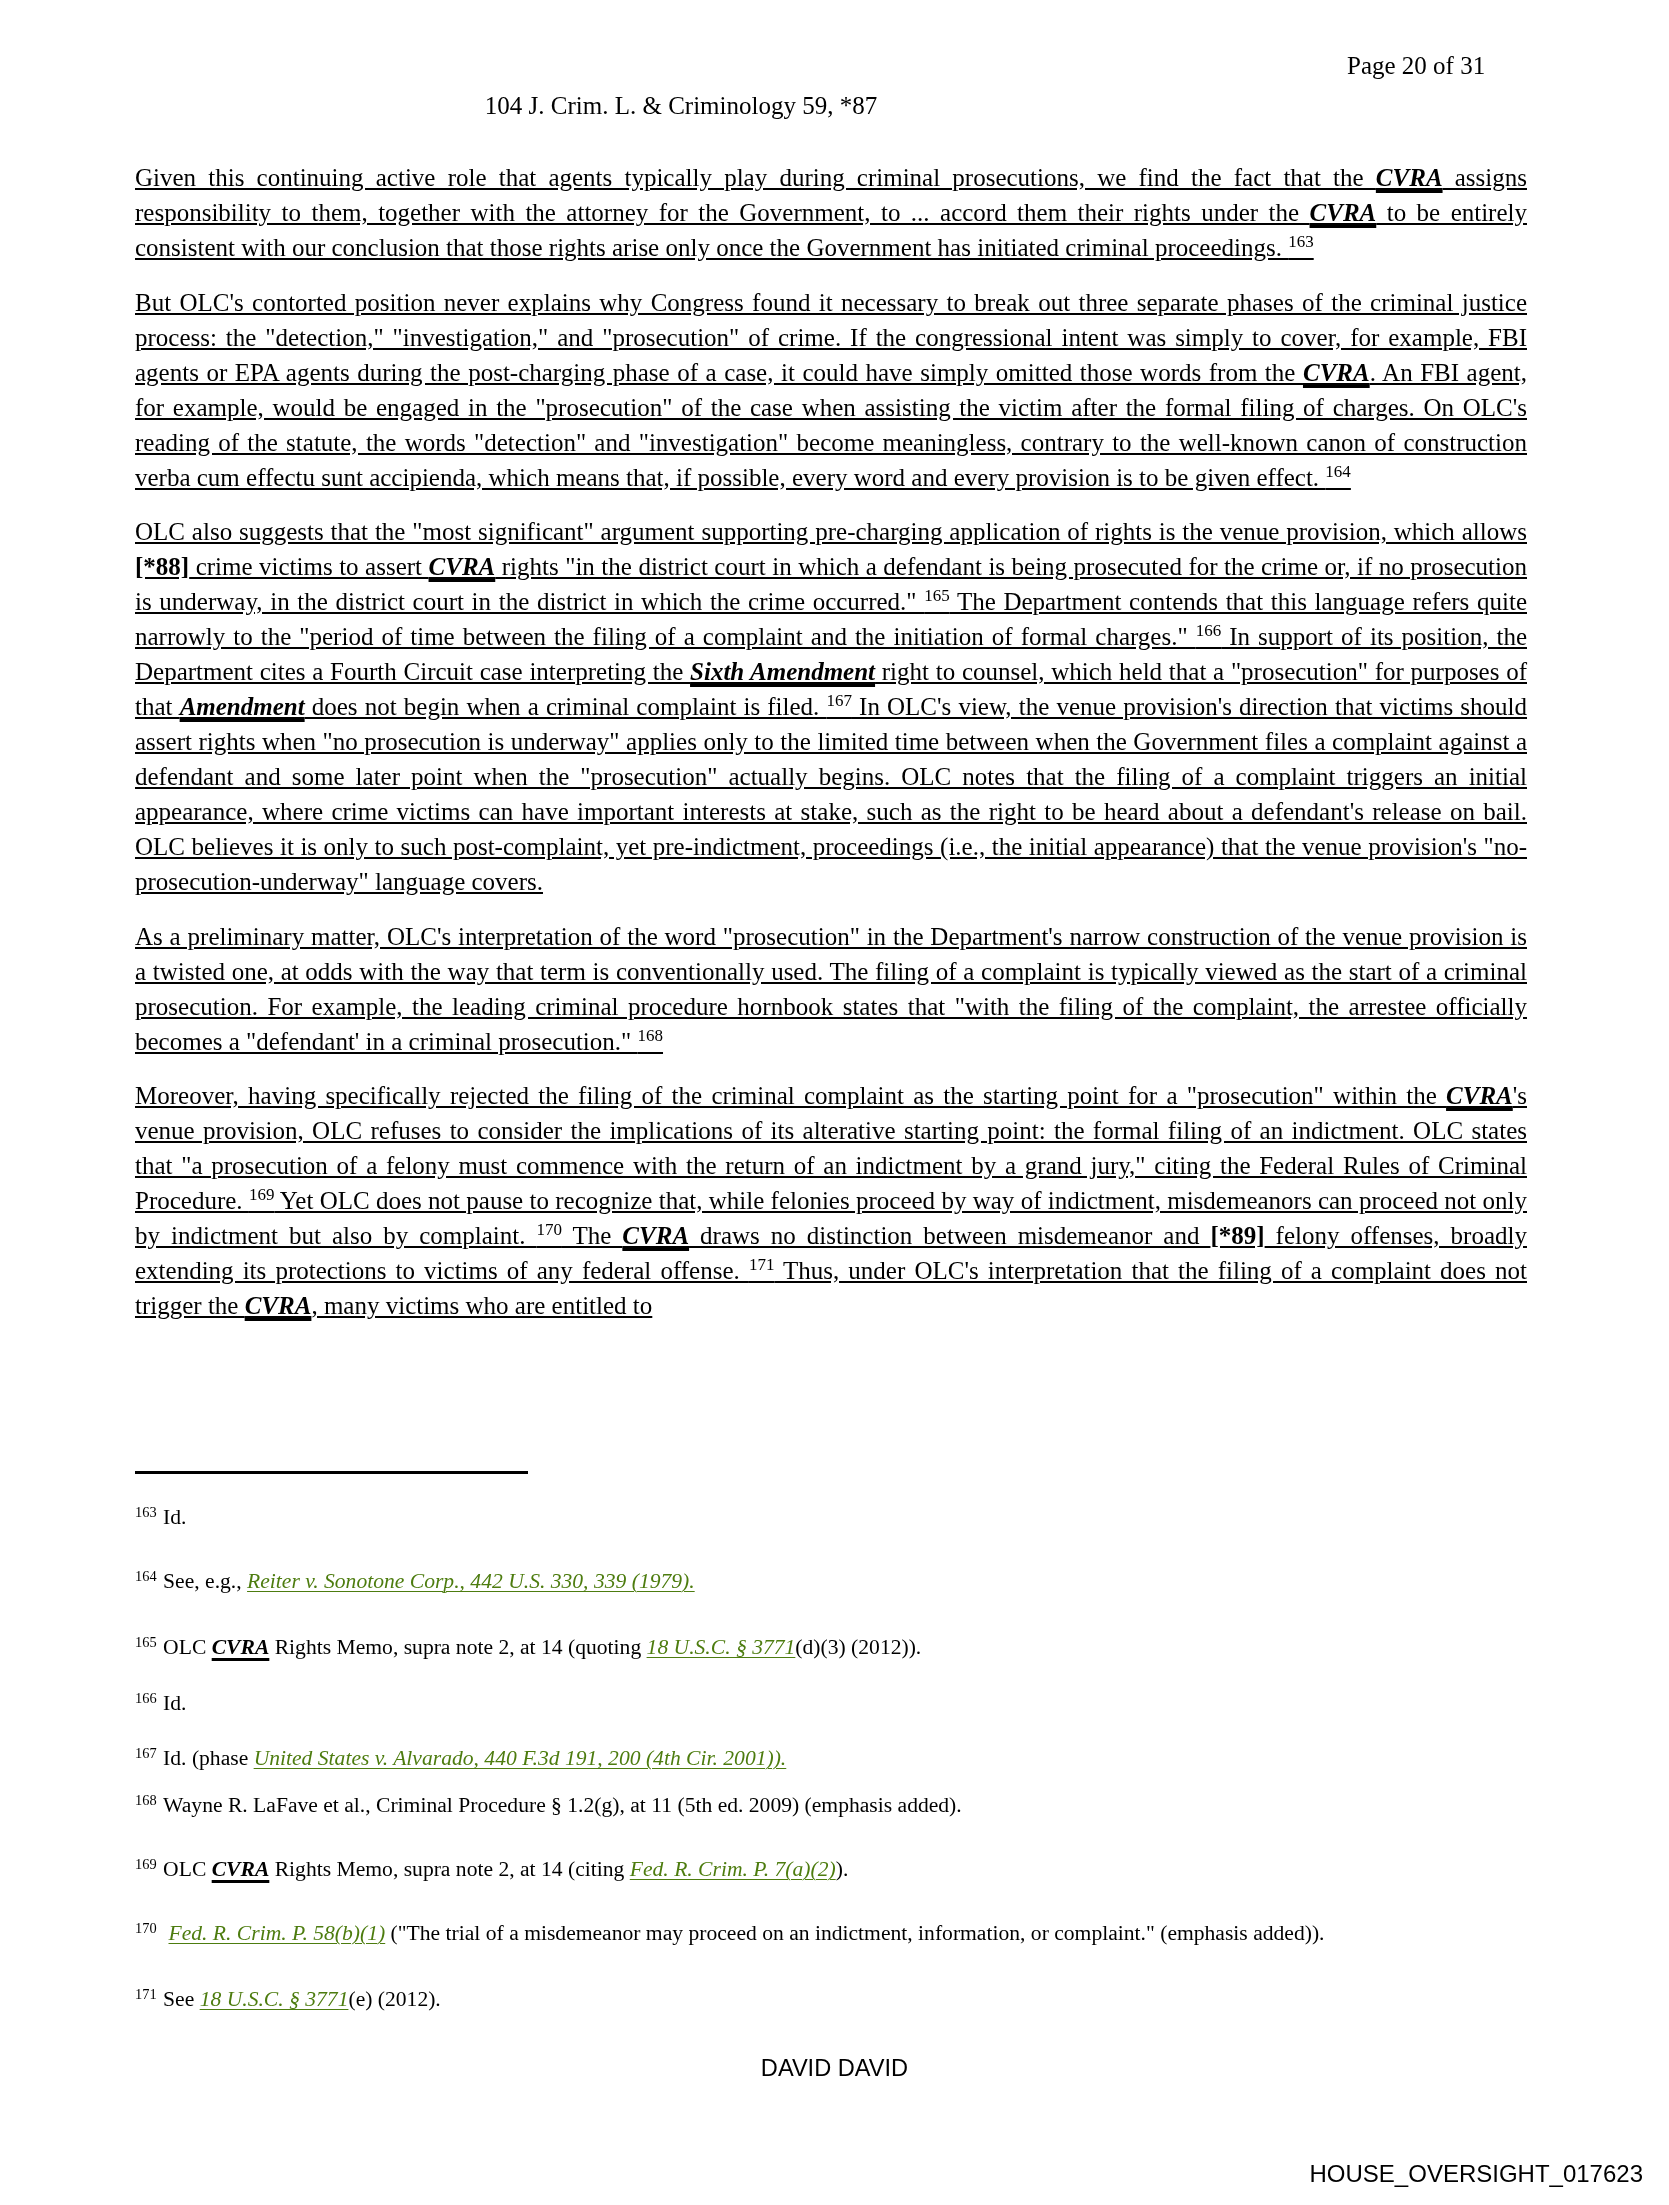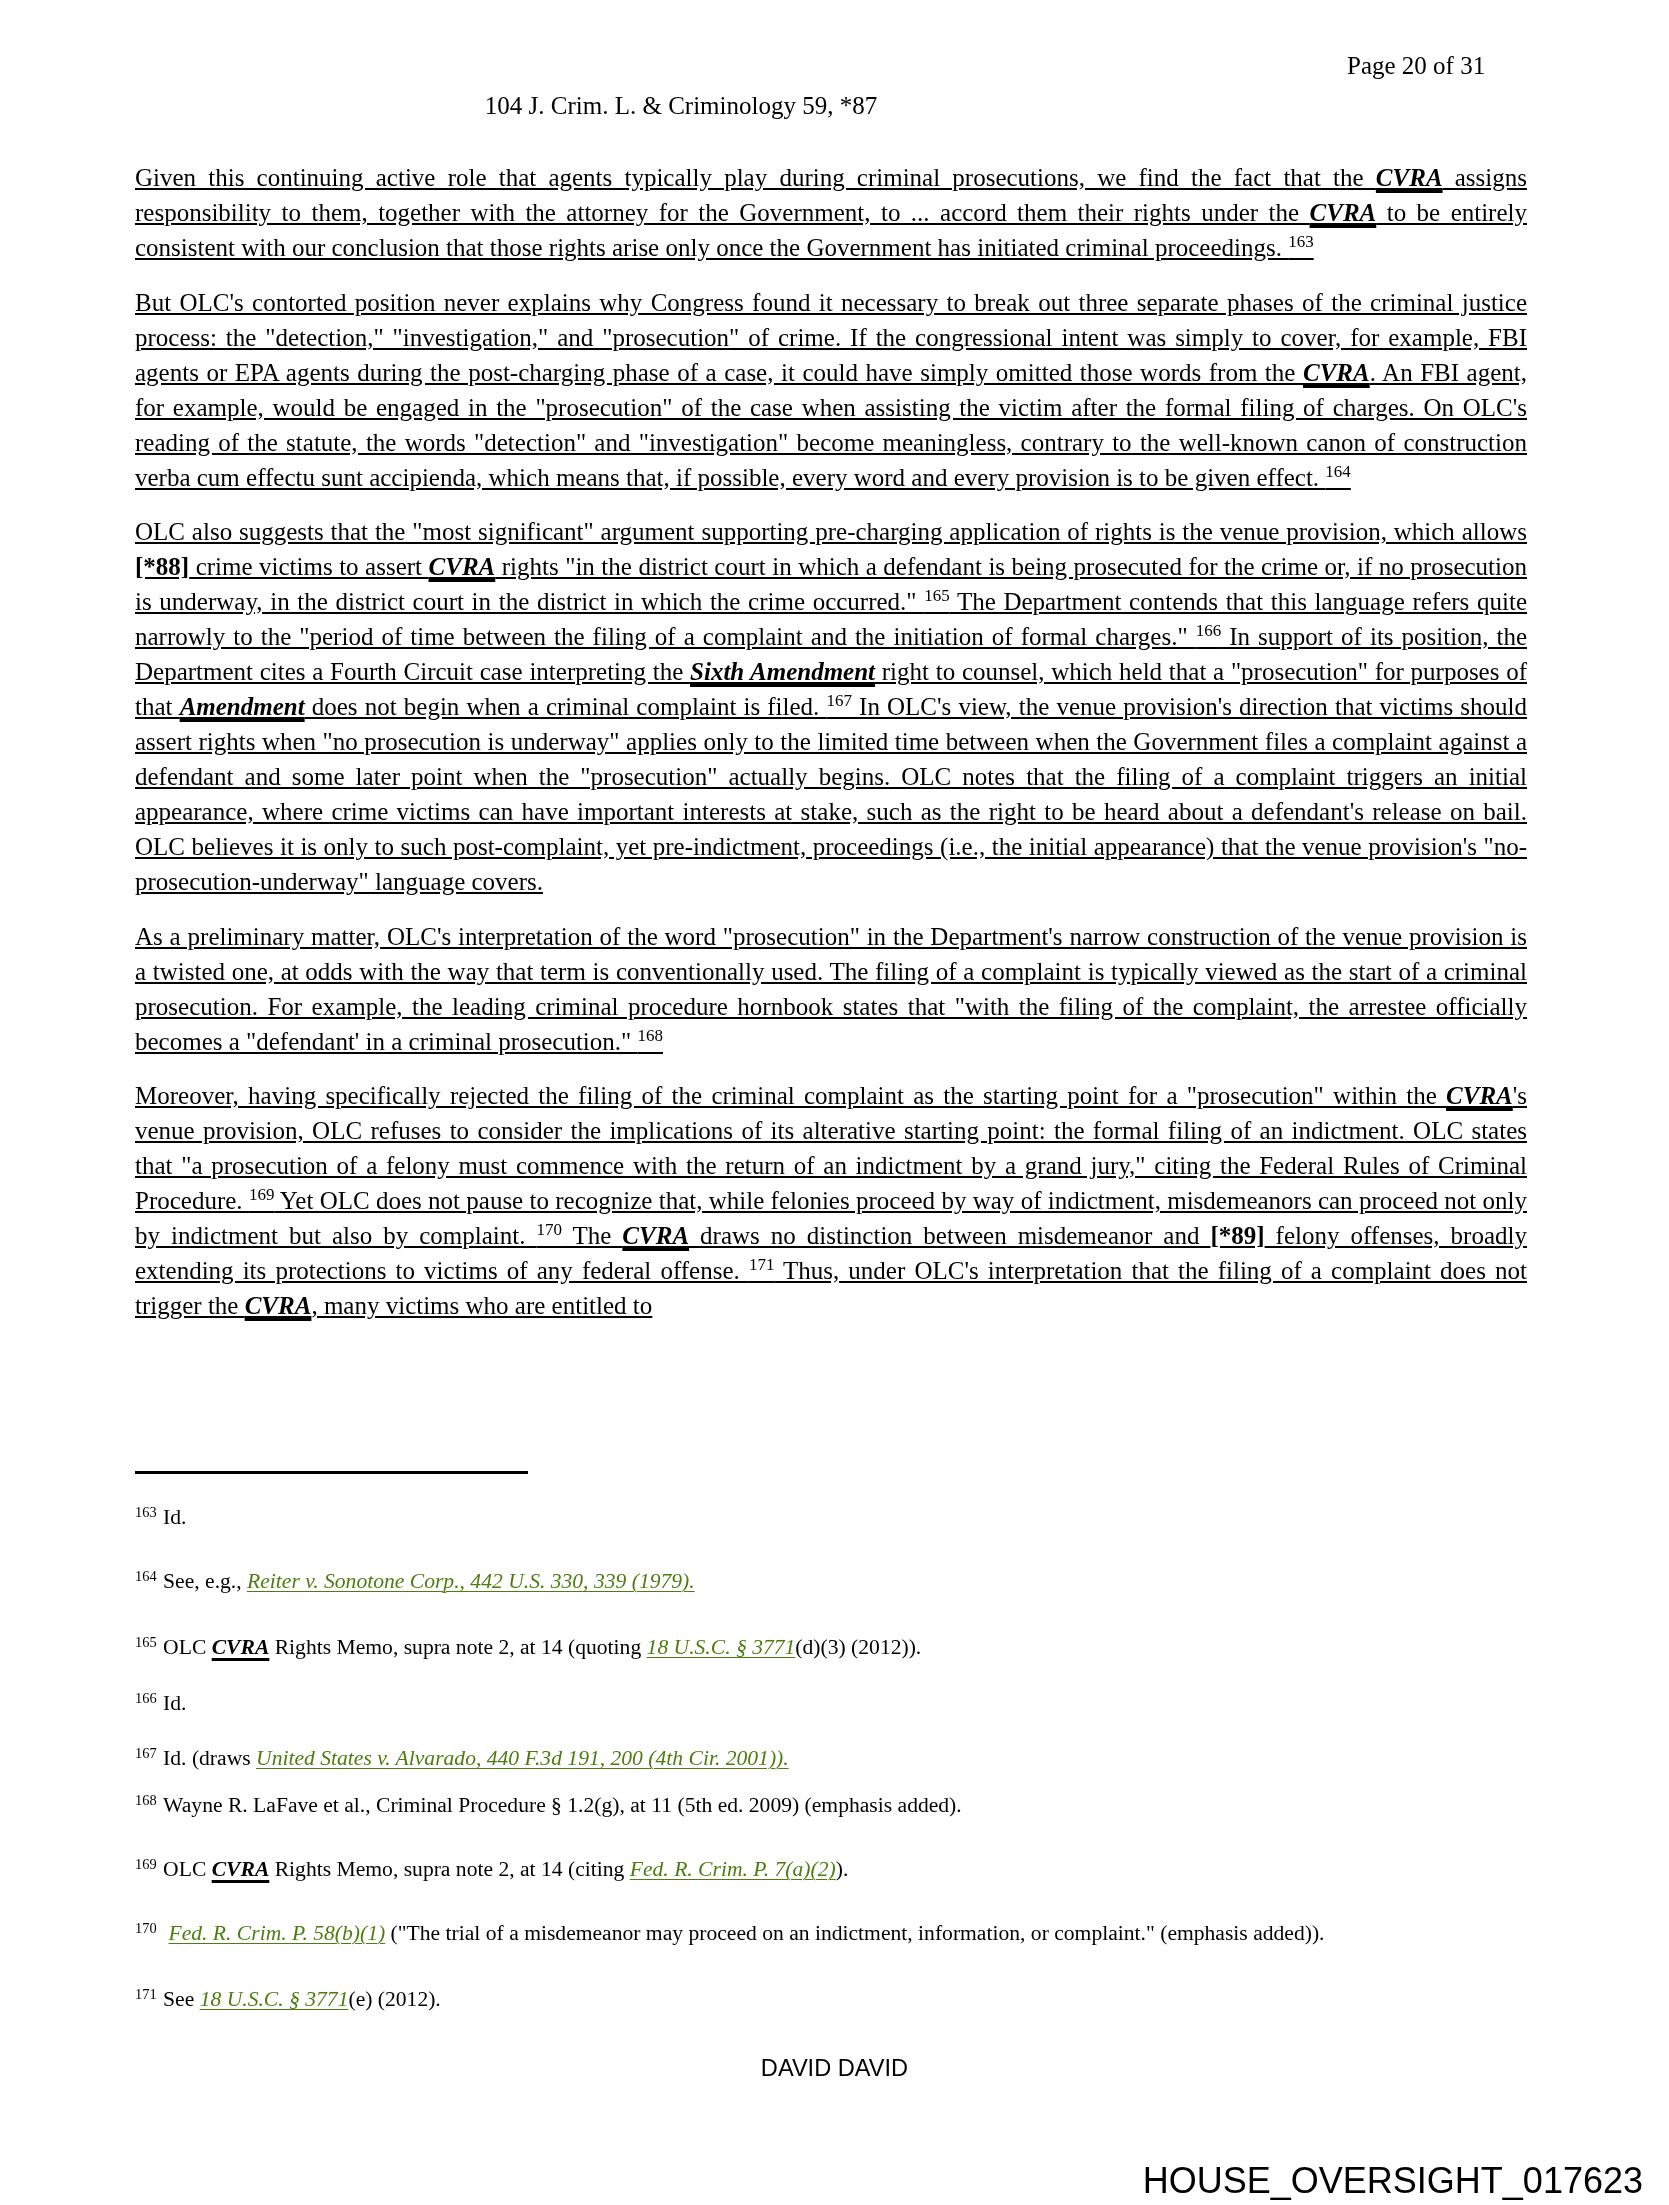--- a/index.html
+++ b/index.html
@@ -12,21 +12,21 @@
   .cvra { font-weight: bold; font-style: italic; text-decoration: underline; text-decoration-thickness: 2.6px; text-underline-offset: 3.9px; }
   .bracket { font-weight: bold; }
   sup { font-size: 17px; vertical-align: 9.2px; line-height: 0; }
   .rule { position: absolute; top: 1471px; left: 135px; width: 393px; height: 2.6px; background: #000; }
   .footnotes { position: absolute; top: 1504px; left: 135px; width: 1440px; font-size: 21.6px; }
   .fn { position: absolute; left: 0; white-space: nowrap; }
   .fn .num { font-size: 14.4px; vertical-align: 6.5px; margin-right: 6.5px; }
   .link { color: #4d7c0f; font-style: italic; text-decoration: underline; text-decoration-thickness: 1.3px; text-underline-offset: 3.3px; }
   .footer-name { position: absolute; top: 2055px; left: 0; width: 1669px; text-align: center;
                  font-family: "Liberation Sans", "DejaVu Sans", sans-serif; font-size: 23.6px; }
-  .bates { position: absolute; top: 2160px; right: 26px; font-family: "Liberation Sans", "DejaVu Sans", sans-serif; font-size: 36px; }
+  .bates { position: absolute; top: 2160px; right: 26px; font-family: "Liberation Sans", "DejaVu Sans", sans-serif; font-size: 24px; }
 </style>
 </head>
 <body>
 
 <div class="page-num">Page 20 of 31</div>
 <div class="running-head">104 J. Crim. L. &amp; Criminology 59, *87</div>
 
 <div class="body">
   <p><span>Given this continuing active role that agents typically play during criminal prosecutions, we find the fact that the </span><span class="cvra">CVRA</span><span> assigns responsibility to them, together with the attorney for the Government, to ... accord them their rights under the </span><span class="cvra">CVRA</span><span> to be entirely consistent with our conclusion that those rights arise only once the Government has initiated criminal proceedings. </span><sup>163</sup></p>
 
@@ -39,21 +39,21 @@
   <p><span>Moreover, having specifically rejected the filing of the criminal complaint as the starting point for a "prosecution" within the </span><span class="cvra">CVRA</span><span>'s venue provision, OLC refuses to consider the implications of its alterative starting point: the formal filing of an indictment. OLC states that "a prosecution of a felony must commence with the return of an indictment by a grand jury," citing the Federal Rules of Criminal Procedure. </span><sup>169</sup><span> Yet OLC does not pause to recognize that, while felonies proceed by way of indictment, misdemeanors can proceed not only by indictment but also by complaint. </span><sup>170</sup><span> The </span><span class="cvra">CVRA</span><span> draws no distinction between misdemeanor and </span><span class="bracket">[*89]</span><span> felony offenses, broadly extending its protections to victims of any federal offense. </span><sup>171</sup><span> Thus, under OLC's interpretation that the filing of a complaint does not trigger the </span><span class="cvra">CVRA</span><span>, many victims who are entitled to</span></p>
 </div>
 
 <div class="rule"></div>
 
 <div class="footnotes">
   <div class="fn" style="top:0px"><span class="num">163</span><span>Id.</span></div>
   <div class="fn" style="top:64px"><span class="num">164</span><span>See, e.g., </span><span class="link">Reiter v. Sonotone Corp., 442 U.S. 330, 339 (1979).</span></div>
   <div class="fn" style="top:130px"><span class="num">165</span><span>OLC </span><span class="cvra">CVRA</span><span> Rights Memo, supra note 2, at 14 (quoting </span><span class="link">18 U.S.C. § 3771</span><span>(d)(3) (2012)).</span></div>
   <div class="fn" style="top:186px"><span class="num">166</span><span>Id.</span></div>
-  <div class="fn" style="top:241px"><span class="num">167</span><span>Id. (draws </span><span class="link">United States v. Alvarado, 440 F.3d 191, 200 (4th Cir. 2001)).</span></div>
+  <div class="fn" style="top:241px"><span class="num">167</span><span>Id. (phase </span><span class="link">United States v. Alvarado, 440 F.3d 191, 200 (4th Cir. 2001)).</span></div>
   <div class="fn" style="top:288px"><span class="num">168</span><span>Wayne R. LaFave et al., Criminal Procedure § 1.2(g), at 11 (5th ed. 2009) (emphasis added).</span></div>
   <div class="fn" style="top:352px"><span class="num">169</span><span>OLC </span><span class="cvra">CVRA</span><span> Rights Memo, supra note 2, at 14 (citing </span><span class="link">Fed. R. Crim. P. 7(a)(2)</span><span>).</span></div>
   <div class="fn" style="top:416px"><span class="num">170</span><span> </span><span class="link">Fed. R. Crim. P. 58(b)(1)</span><span> ("The trial of a misdemeanor may proceed on an indictment, information, or complaint." (emphasis added)).</span></div>
   <div class="fn" style="top:482px"><span class="num">171</span><span>See </span><span class="link">18 U.S.C. § 3771</span><span>(e) (2012).</span></div>
 </div>
 
 <div class="footer-name">DAVID DAVID</div>
 <div class="bates">HOUSE_OVERSIGHT_017623</div>
 
 

